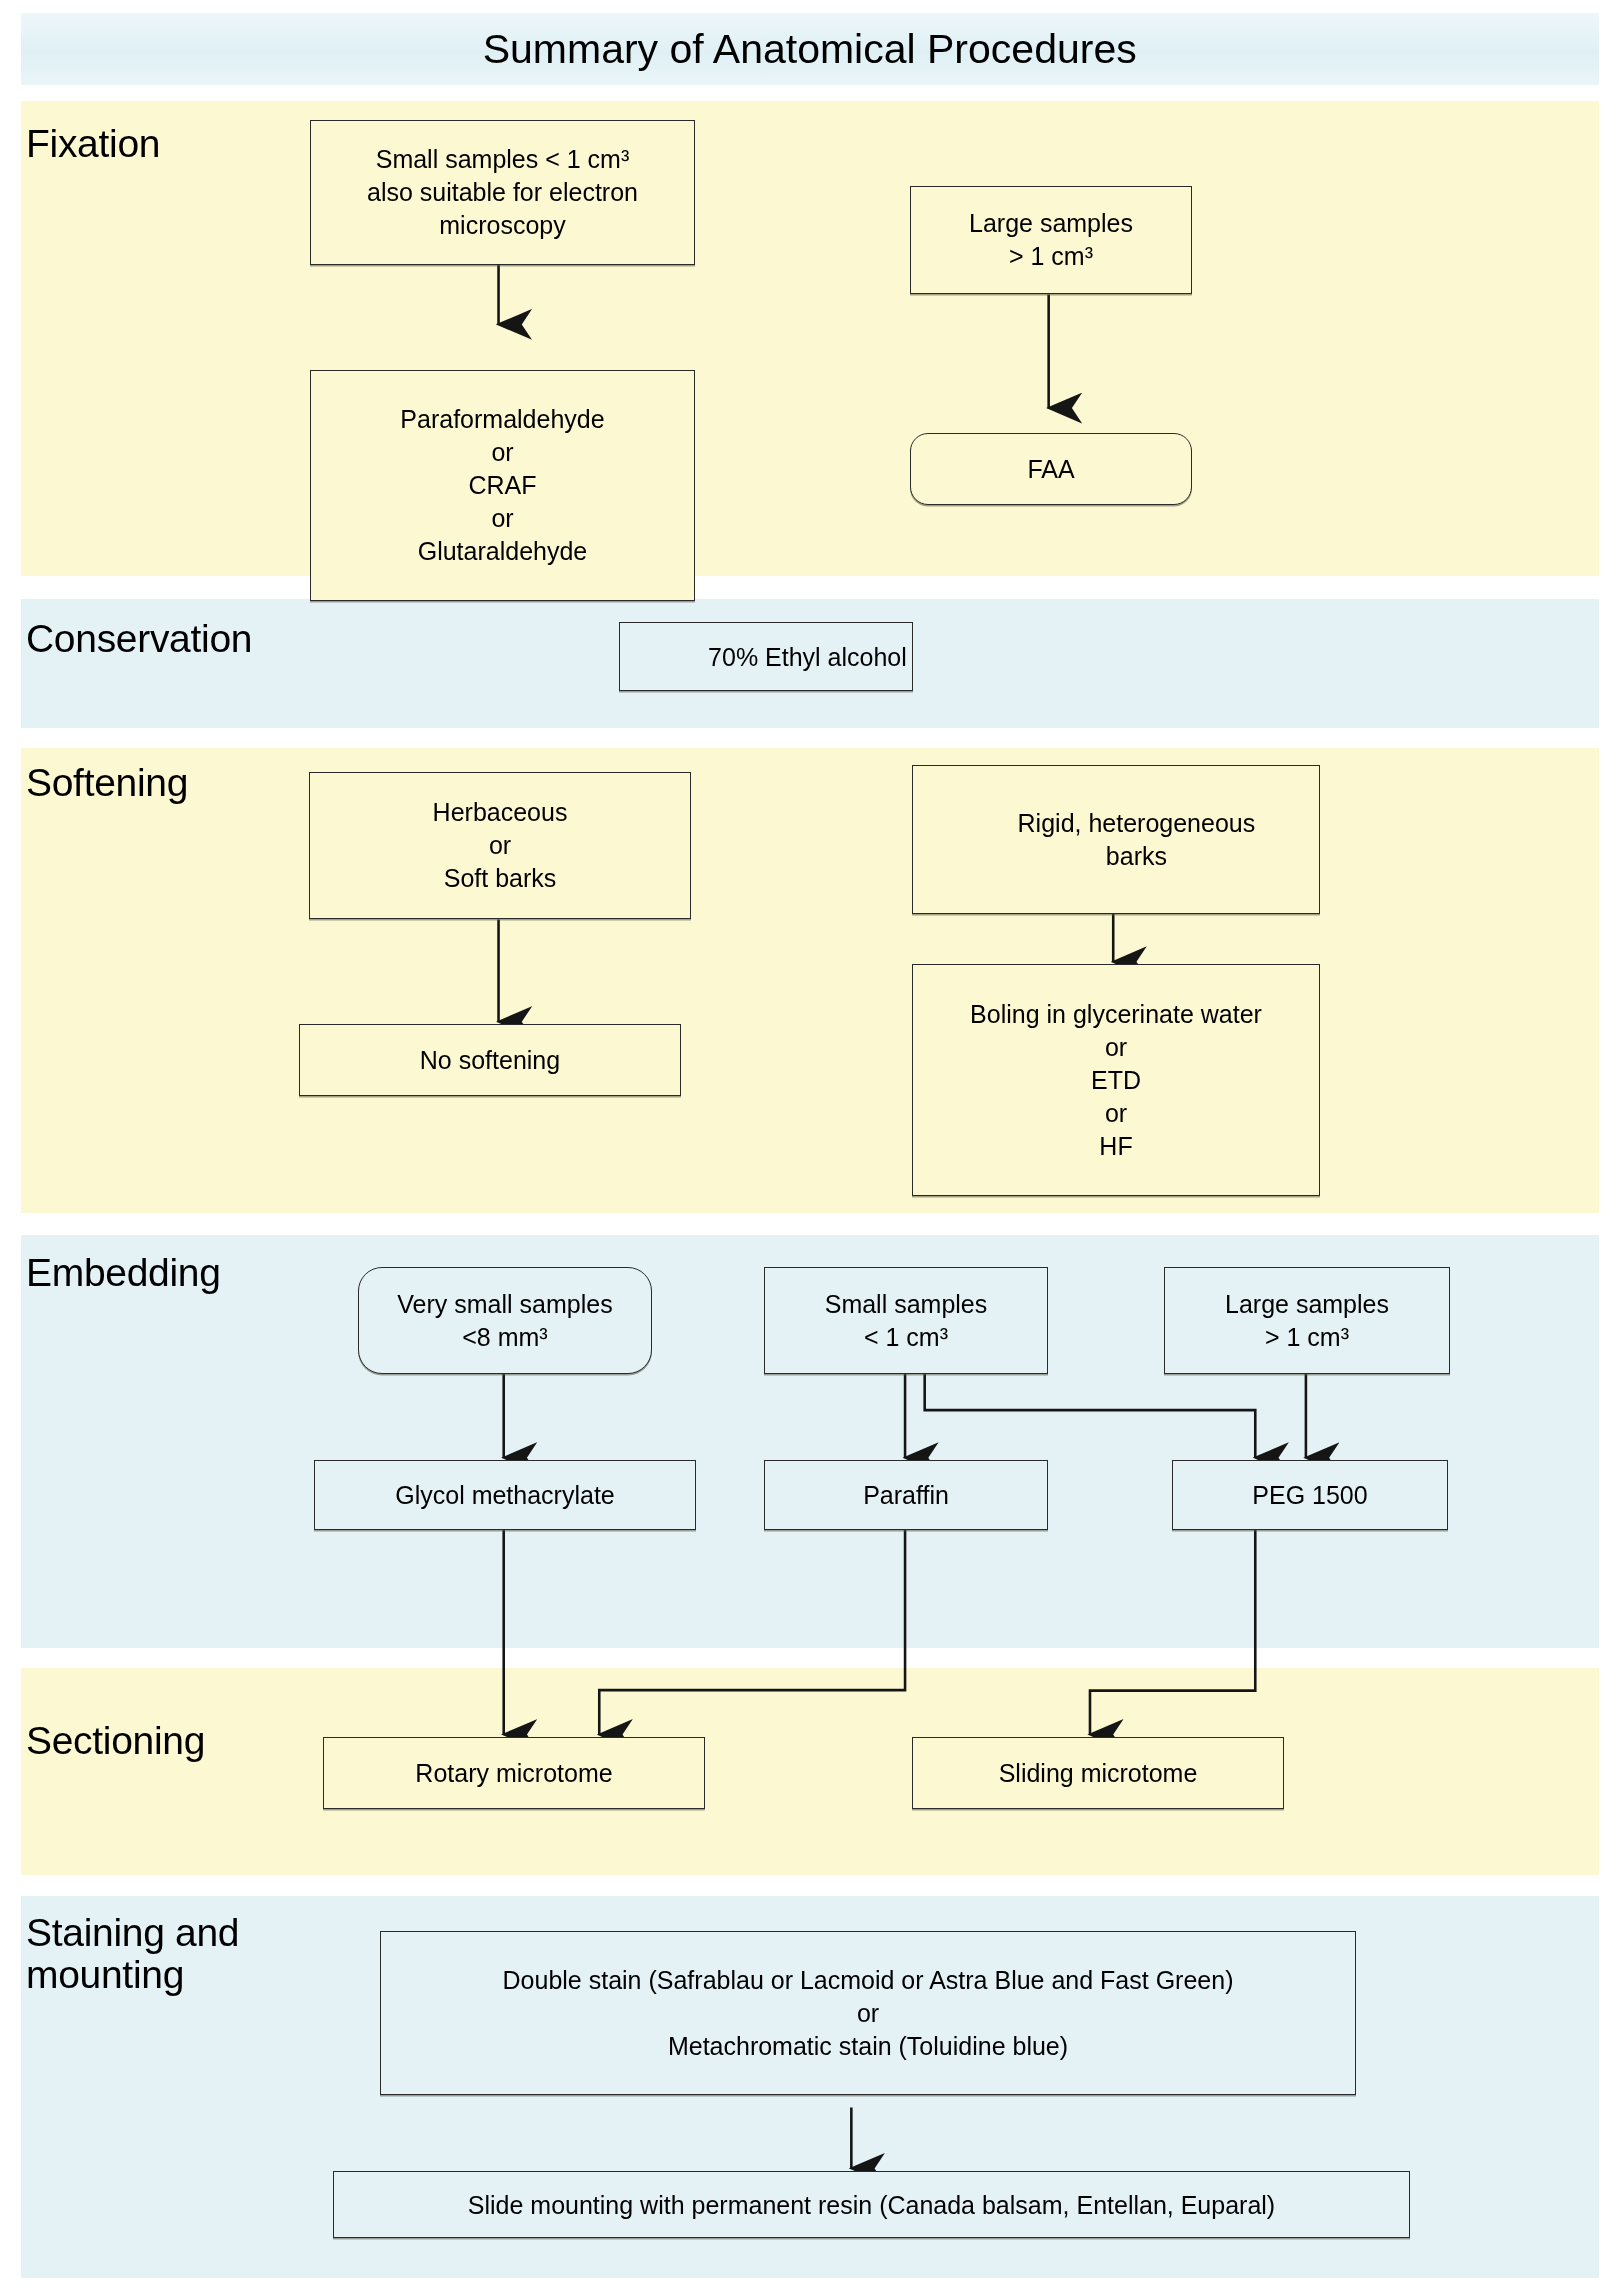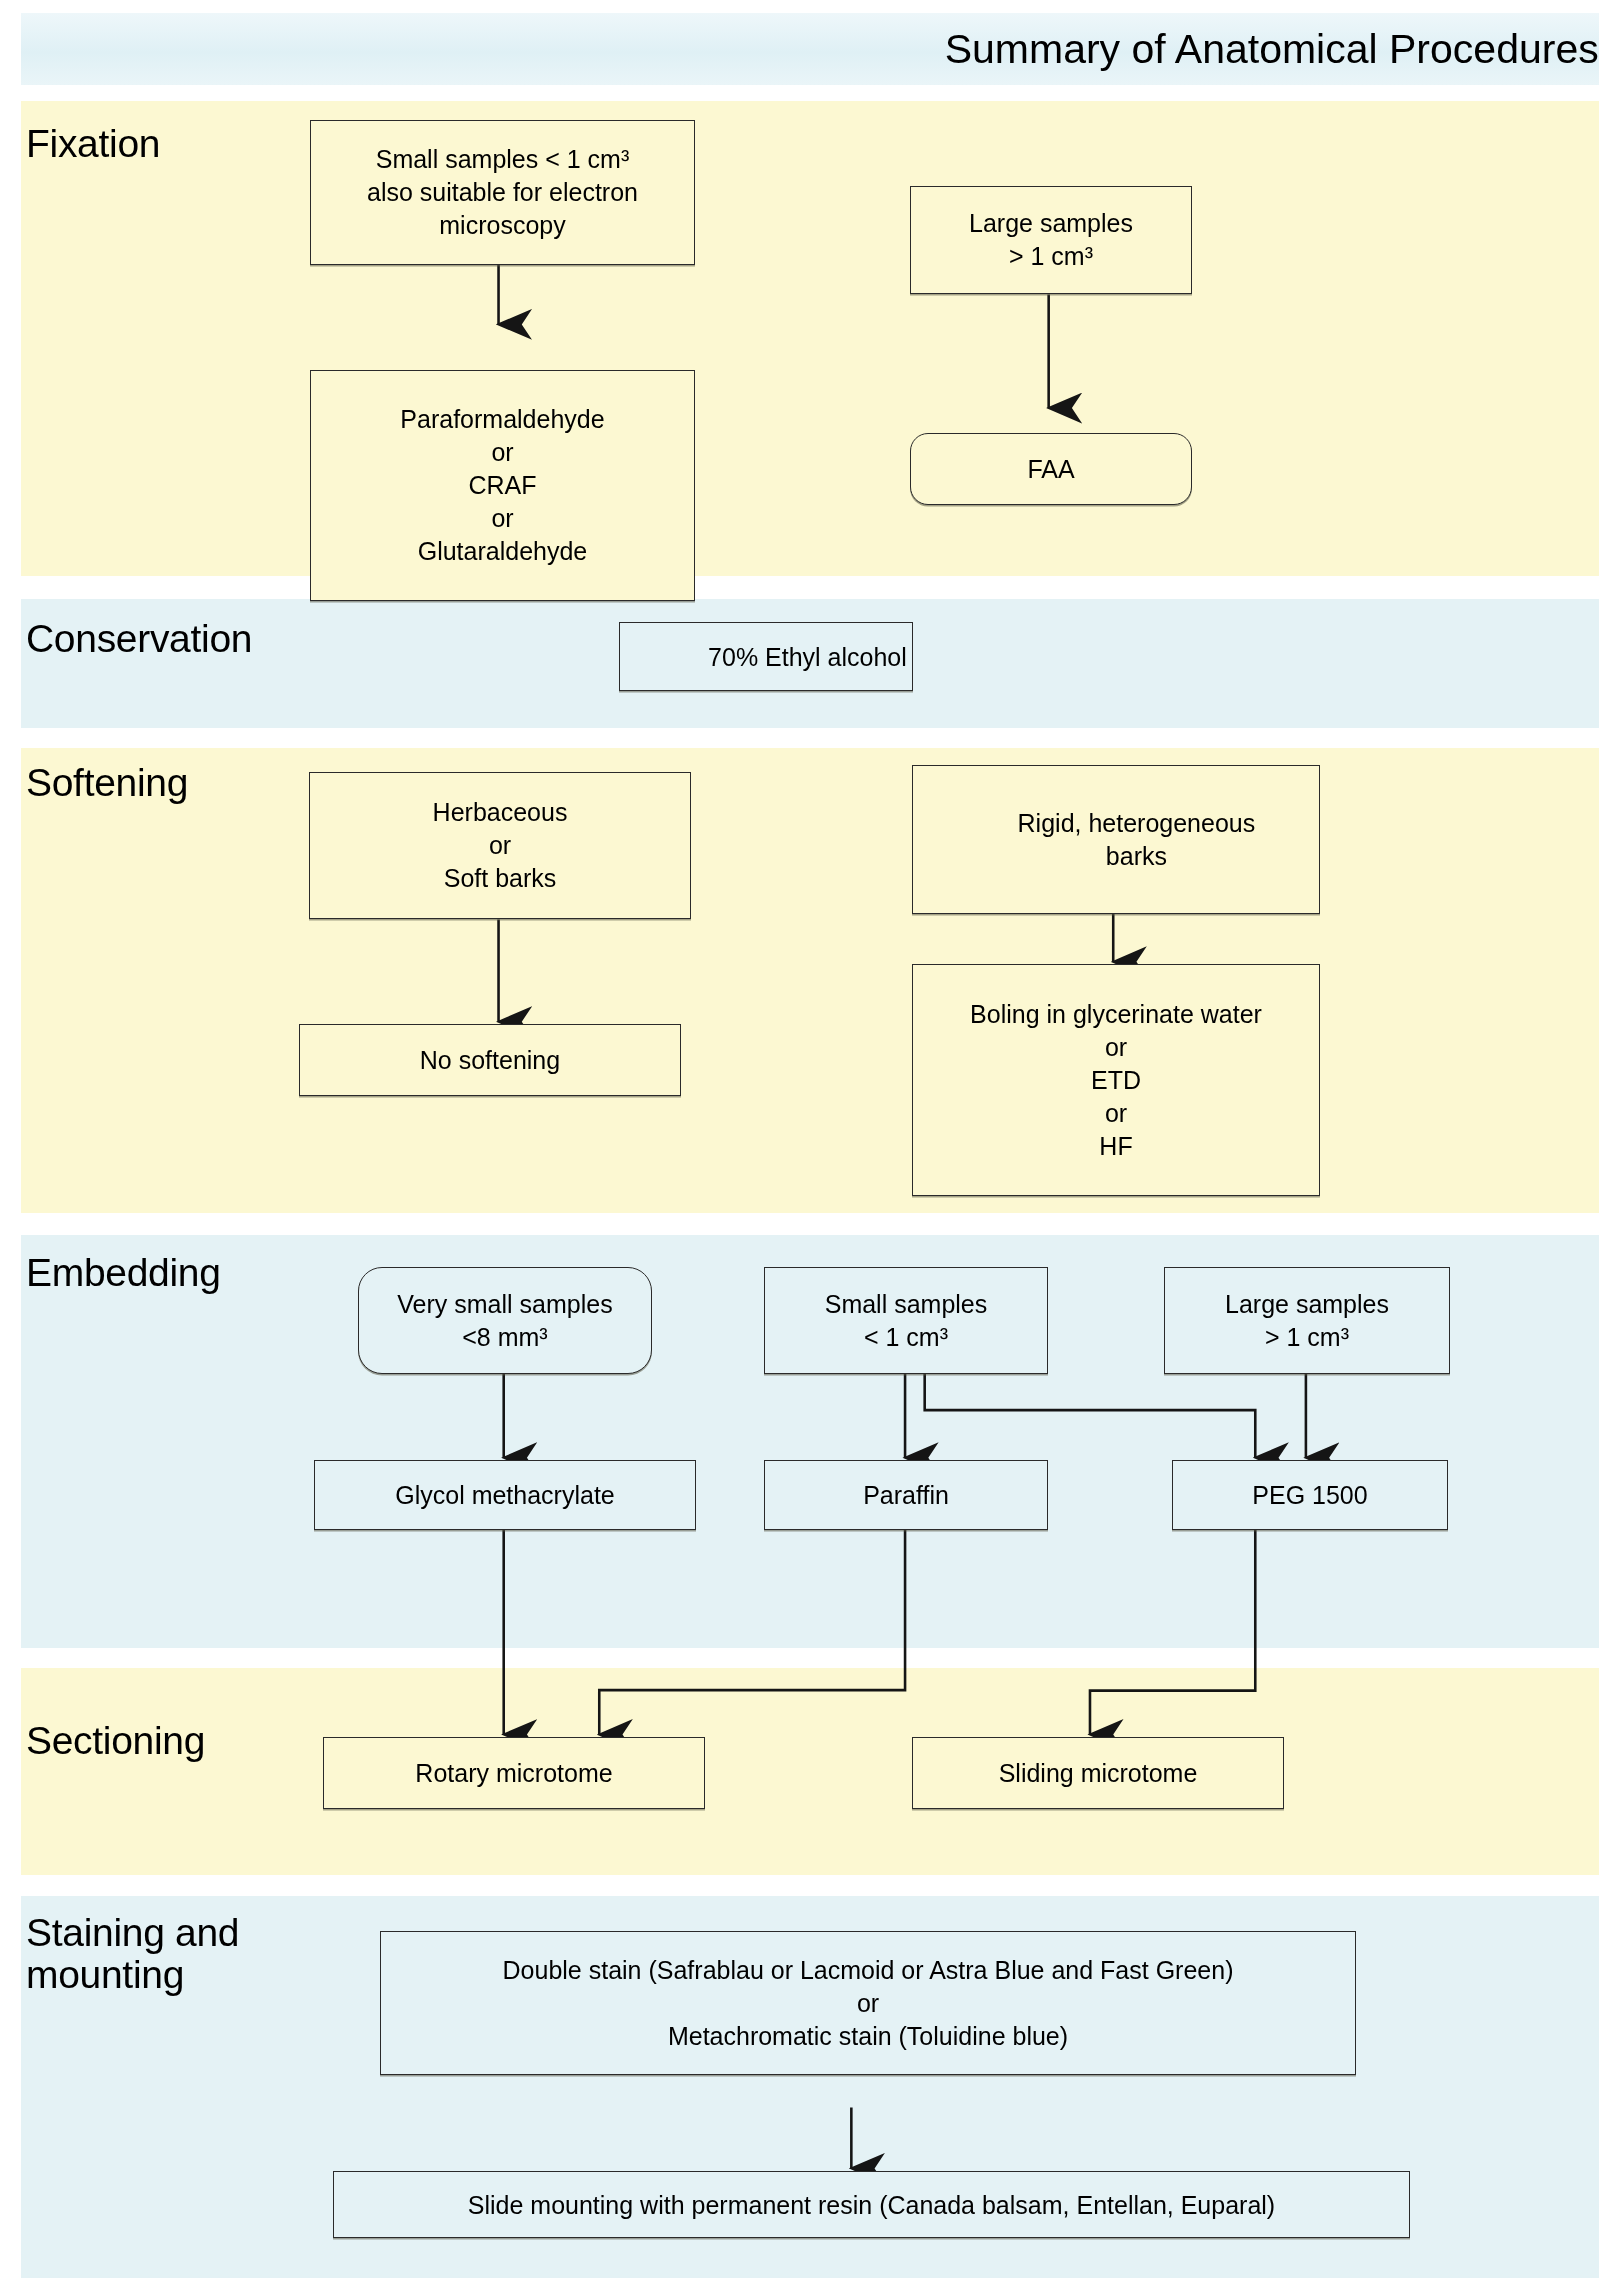--- a/index.html
+++ b/index.html
@@ -40,21 +40,21 @@
   
   #titlebar {
     position: absolute;
     left: 20.7px;
     top: 13.4px;
     width: 1578px;
     height: 72px;
     background: linear-gradient(#eef7fa, #dff0f5 55%, #eaf5f8);
     display: flex;
     align-items: center;
-    justify-content: flex-end;
+    justify-content: center;
   }
   #titlebar .t {
     font-size: 41px;
     color: #000;
     letter-spacing: 0px;
   }
 
   
   .box {
     position: absolute;
@@ -221,21 +221,21 @@
   </div>
 
   <div class="box onYellow" style="left:323px; top:1737px; width:382px; height:72px;">
     <span>Rotary microtome</span>
   </div>
 
   <div class="box onYellow" style="left:912px; top:1737px; width:372px; height:72px;">
     <span>Sliding microtome</span>
   </div>
 
-  <div class="box onBlue tall" style="left:380px; top:1931px; width:976px; height:144px;">
+  <div class="box onBlue tall" style="left:380px; top:1931px; width:976px; height:164px;">
     <span>Double stain (Safrablau or Lacmoid or Astra Blue and Fast Green)
 or
 Metachromatic stain (Toluidine blue)</span>
   </div>
 
   <div class="box onBlue" style="left:333px; top:2171px; width:1077px; height:67px;">
     <span>Slide mounting with permanent resin (Canada balsam,  Entellan, Euparal)</span>
   </div>
 
 </div>

